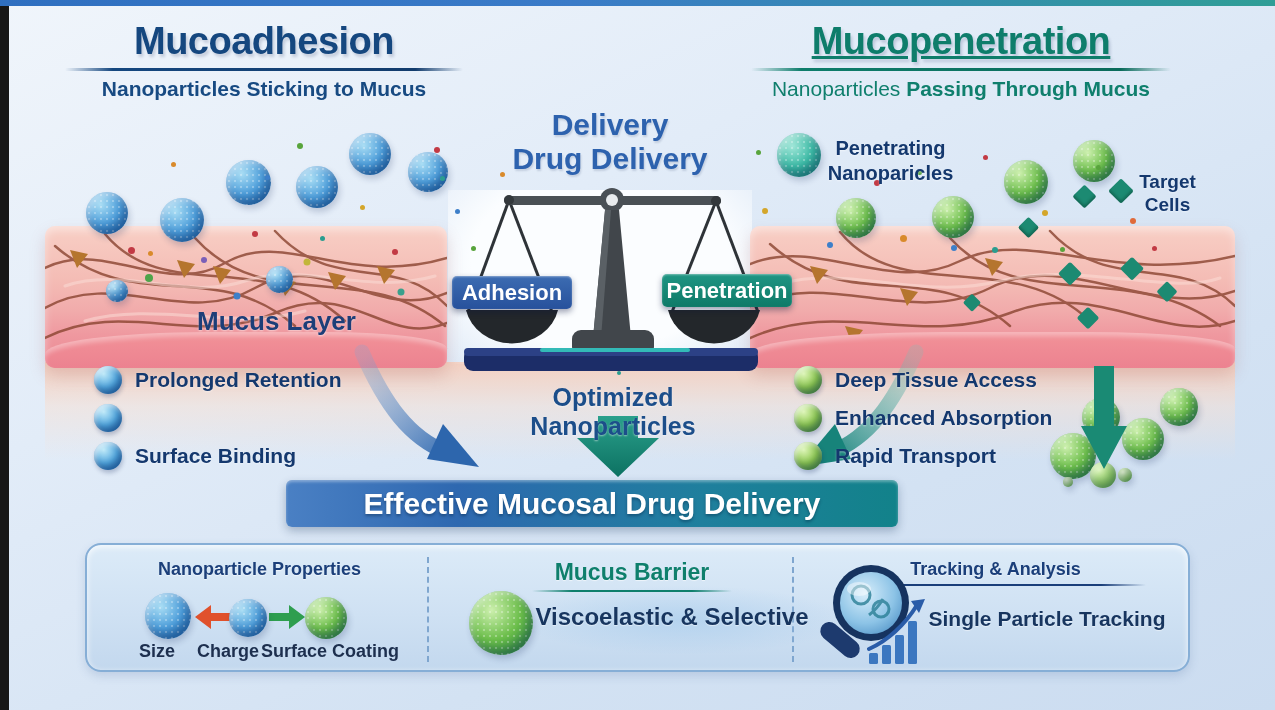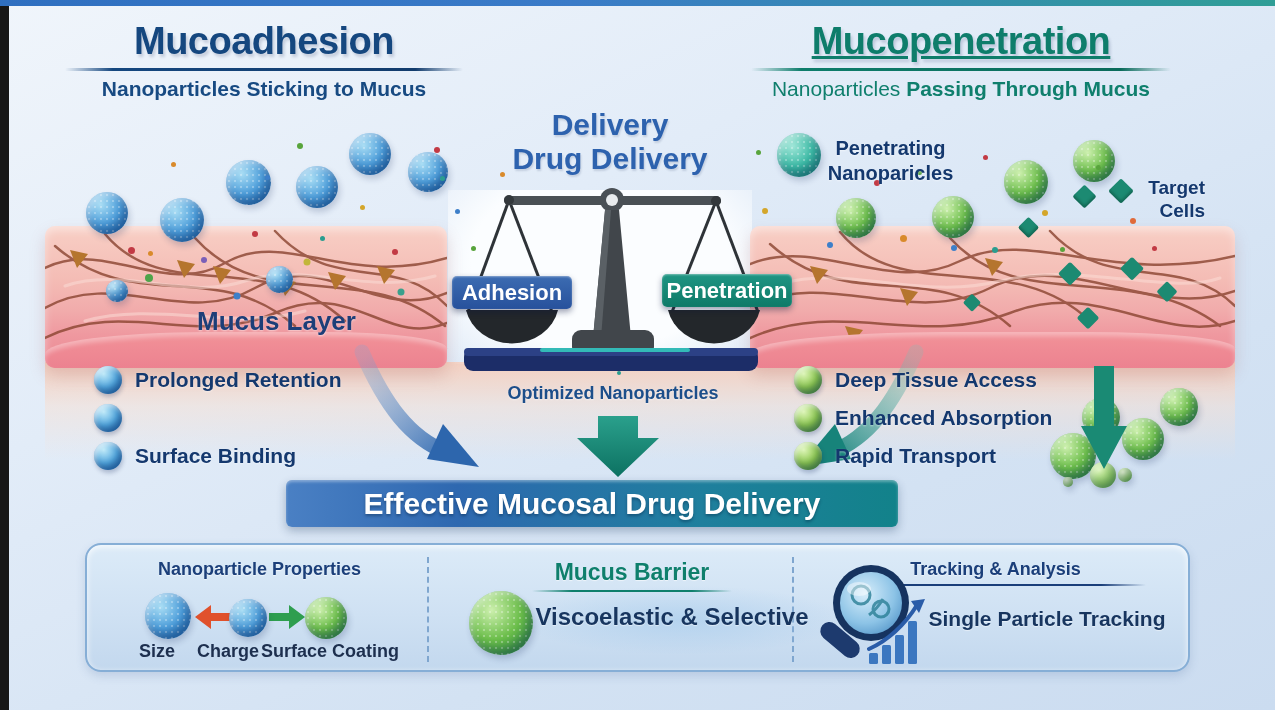--- a/index.html
+++ b/index.html
@@ -31,21 +31,21 @@
 
   .center-heading{position:absolute;left:470px;top:108px;width:280px;text-align:center;z-index:9;
     font-size:30px;line-height:34px;font-weight:800;color:#2d62ae;
     text-shadow:1px 2px 2px rgba(20,40,90,.15);}
 
   
   .scene-label{position:absolute;z-index:9;font-weight:800;color:#14386e;
     text-shadow:0 1px 2px rgba(255,255,255,.5);}
   .lbl-adhering{left:55px;top:128px;width:170px;font-size:20px;line-height:25px;text-align:center;}
   .lbl-penetrating{left:818px;top:136px;width:145px;font-size:20px;line-height:25px;text-align:center;}
-  .lbl-target{left:1130px;top:176px;width:75px;font-size:19px;line-height:23px;text-align:right;}
+  .lbl-target{left:1130px;top:170px;width:75px;font-size:19px;line-height:23px;text-align:center;}
   .lbl-mucus{left:197px;top:306px;font-size:26px;color:#1d3e78;z-index:9;}
 
   
   .peach-fade{position:absolute;left:45px;top:362px;width:1190px;height:98px;z-index:1;
     background:linear-gradient(180deg,#f3d0c1 0%,rgba(246,224,212,.55) 45%,rgba(246,224,212,0) 100%);}
   .white-center{position:absolute;left:448px;top:190px;width:304px;height:174px;z-index:2;
     background:radial-gradient(ellipse at 50% 40%,#fbfdff 60%,rgba(251,253,255,0) 100%);}
   .tissue{position:absolute;top:226px;height:142px;z-index:3;border-radius:10px;
     background:linear-gradient(180deg,#f8cfc5 0%,#f4bcb5 38%,#f1abab 60%,#ef99a0 76%,#ea8791 100%);
     box-shadow:0 8px 16px rgba(170,90,90,.22), inset 0 4px 8px rgba(255,255,255,.45);}
@@ -84,21 +84,21 @@
     box-shadow:0 3px 6px rgba(10,20,60,.4), inset 0 1px 2px rgba(255,255,255,.4);}
   .chip-blue{left:452px;top:276px;width:120px;height:33px;font-size:22px;line-height:33px;
     background:linear-gradient(180deg,#3c6cb2,#27519c);}
   .chip-teal{left:662px;top:274px;width:130px;height:33px;font-size:22px;line-height:33px;
     background:linear-gradient(180deg,#1f9583,#0e7a68);}
 
   .arrows-svg{position:absolute;left:0;top:0;z-index:8;pointer-events:none;}
 
   
   .optimized{position:absolute;left:468px;top:383px;width:290px;text-align:center;z-index:9;
-    font-size:18px;font-weight:800;color:#1c4e8a;text-shadow:0 1px 2px rgba(255,255,255,.5);}
+    font-size:25px;font-weight:800;color:#1c4e8a;text-shadow:0 1px 2px rgba(255,255,255,.5);}
   .banner{position:absolute;left:286px;top:480px;width:612px;height:47px;z-index:9;border-radius:6px;
     background:linear-gradient(90deg,#4a80c4 0%,#2e68b0 28%,#1f7f9d 68%,#12828a 100%);
     color:#fff;font-size:30px;font-weight:800;text-align:center;line-height:47px;
     text-shadow:0 2px 3px rgba(0,30,60,.4);box-shadow:0 4px 10px rgba(20,50,90,.3), inset 0 2px 3px rgba(255,255,255,.35);}
 
   
   .bottom-panel{position:absolute;left:85px;top:543px;width:1105px;height:129px;z-index:10;
     border:2px solid #86aed6;border-radius:16px;
     background:linear-gradient(180deg,#dcebf8 0%,#cfe1f3 55%,#c3d8ee 100%);
     box-shadow:inset 0 2px 6px rgba(255,255,255,.8), 0 4px 10px rgba(80,110,160,.2);}

